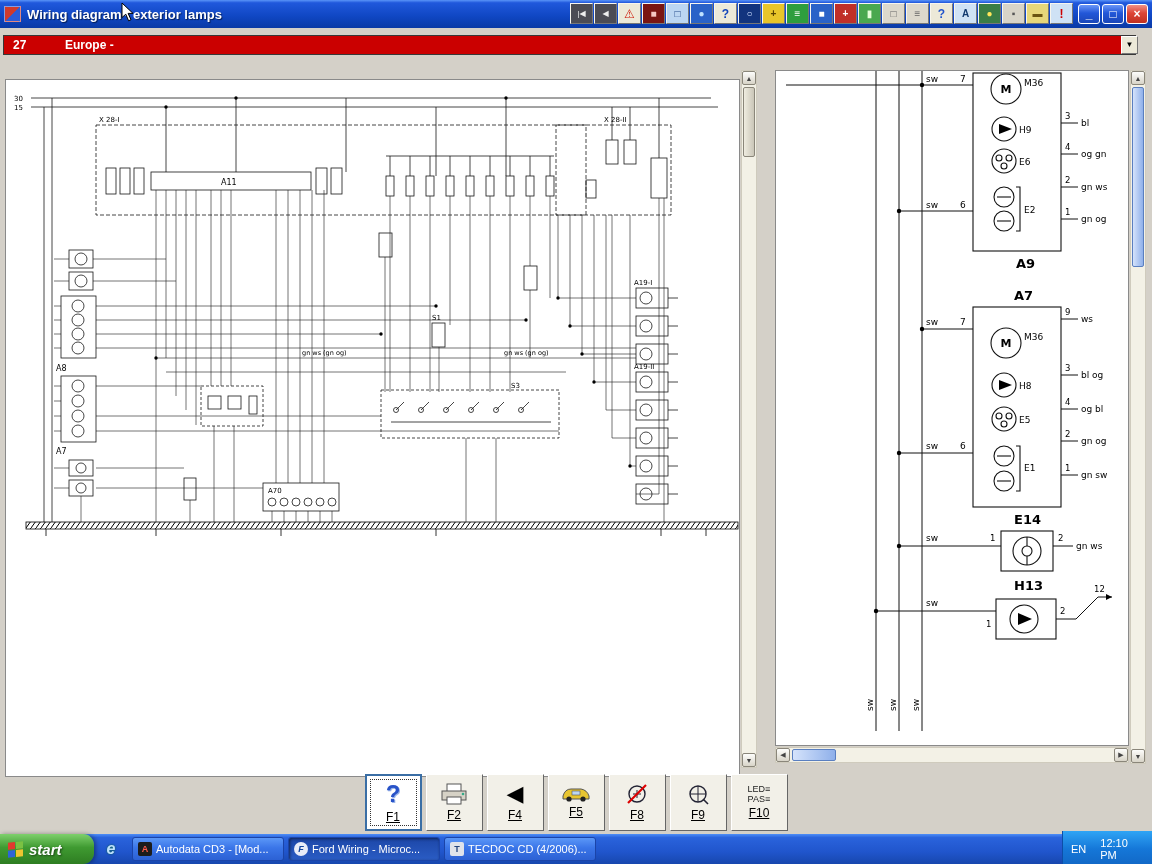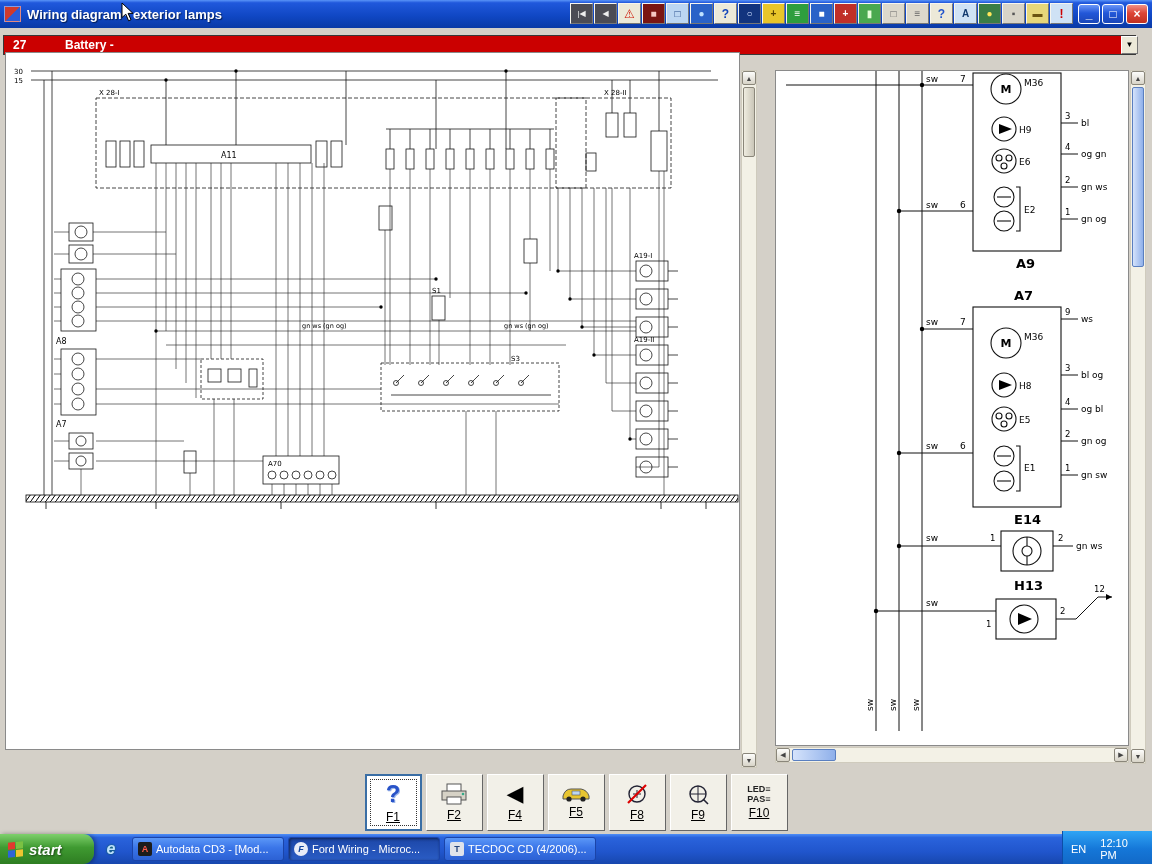--- a/index.html
+++ b/index.html
@@ -43,21 +43,21 @@
   #mouse-cursor{position:absolute;left:121px;top:2px;z-index:50}
 
   
   #selectbar{position:absolute;left:3px;top:35px;width:1133px;height:20px;background:#cb0000;
     border:1px solid #383838;color:#fff;font-weight:bold;font-size:12px;display:flex;align-items:center}
   #selectbar .code{margin-left:9px;width:52px}
   .dd-btn{position:absolute;right:14px;top:36px;width:17px;height:18px;background:#ece9d8;
     border:1px solid;border-color:#fff #777 #777 #fff;font-size:8px;text-align:center;line-height:16px;color:#000}
 
   
-  #panel-left{position:absolute;left:5px;top:52px;width:735px;height:698px;background:#fff;border:1px solid #8a8a8a}
+  #panel-left{position:absolute;left:5px;top:79px;width:735px;height:698px;background:#fff;border:1px solid #8a8a8a}
   #panel-right{position:absolute;left:775px;top:70px;width:354px;height:676px;background:#fff;border:1px solid #8a8a8a}
   svg{display:block}
   svg text{font-family:"DejaVu Sans","Liberation Sans",sans-serif;fill:#000}
 
   
   .vscroll{position:absolute;width:16px;background:#f3f1e6;border:1px solid #cfcbbd}
   .hscroll{position:absolute;height:16px;background:#f3f1e6;border:1px solid #cfcbbd;display:flex;align-items:center}
   .sb-btn{width:14px;height:14px;flex:none;background:linear-gradient(180deg,#fdfdfb,#d8d4c8);
     border:1px solid #8a867a;border-radius:2px;font-size:7px;color:#444;display:flex;align-items:center;justify-content:center}
   .vscroll .sb-btn{position:absolute;left:0}
@@ -72,21 +72,21 @@
   #vscroll-far .sb-thumb{position:absolute;left:1px;top:16px;width:12px;height:180px}
 
   
   #fkeybar{position:absolute;left:0;top:772px;width:1152px;height:60px;display:flex;justify-content:center;align-items:center;gap:4px}
   .fbtn{width:57px;height:57px;background:#f2f0e8;border:1px solid;border-color:#fff #666 #666 #fff;
     display:flex;flex-direction:column;align-items:center;justify-content:center;gap:2px}
   .fbtn .flabel{text-decoration:underline;font-size:12px;color:#000}
   .fbtn.active{border:2px solid #3a6ea5;outline:1px dotted #333;outline-offset:-6px;background:#fff}
   .f1-glyph{font-size:24px;font-weight:bold;color:#2853c8;text-shadow:1px 1px 0 #9ab4e8}
   .f4-glyph{font-size:22px;color:#000;line-height:24px}
-  .f10-text{font-size:9px;font-weight:bold;color:#222;line-height:10px;text-align:left}
+  .f10-text{font-size:9px;font-weight:normal;color:#222;line-height:10px;text-align:left}
 
   
   #taskbar{position:absolute;left:0;top:834px;width:1152px;height:30px;display:flex;align-items:center;
     background:linear-gradient(180deg,#4e8ef7 0%,#2a63dc 12%,#2055cc 60%,#1747ae 100%)}
   #startbtn{height:30px;width:94px;flex:none;display:flex;align-items:center;gap:6px;padding-left:8px;
     background:linear-gradient(180deg,#7ed06c,#3f9a31 45%,#2e7d22);border-radius:0 11px 11px 0;
     color:#fff;font-weight:bold;font-style:italic;font-size:15px;text-shadow:1px 1px 2px rgba(0,0,0,.5);
     box-shadow:2px 0 4px rgba(0,0,0,.35)}
   .flag{display:grid;grid-template-columns:7px 7px;grid-template-rows:7px 7px;gap:1px;transform:skewY(-6deg)}
   .flag i{display:block}
@@ -139,21 +139,21 @@
     <span class="wc">□</span>
     <span class="wc close">×</span>
   </div>
 </div>
 <svg id="mouse-cursor" width="15" height="21" viewBox="0 0 15 21">
   <path d="M1 1 L1 15.5 L4.8 12.2 L7.6 18.8 L10 17.7 L7.1 11.4 L12 11.4 Z" fill="#fff" stroke="#000" stroke-width="1"></path>
 </svg>
 
 <div id="selectbar">
   <span class="code">27</span>
-  <span>Battery -</span>
+  <span>Europe -</span>
 </div>
 <span class="dd-btn">▼</span>
 
 <div id="panel-left">
 <svg width="733" height="696" viewBox="0 0 733 696">
   <defs>
     <pattern id="hatch" width="5" height="7" patternUnits="userSpaceOnUse">
       <path d="M0 7 L5 0" stroke="#000" stroke-width="1"></path>
     </pattern>
   </defs>

